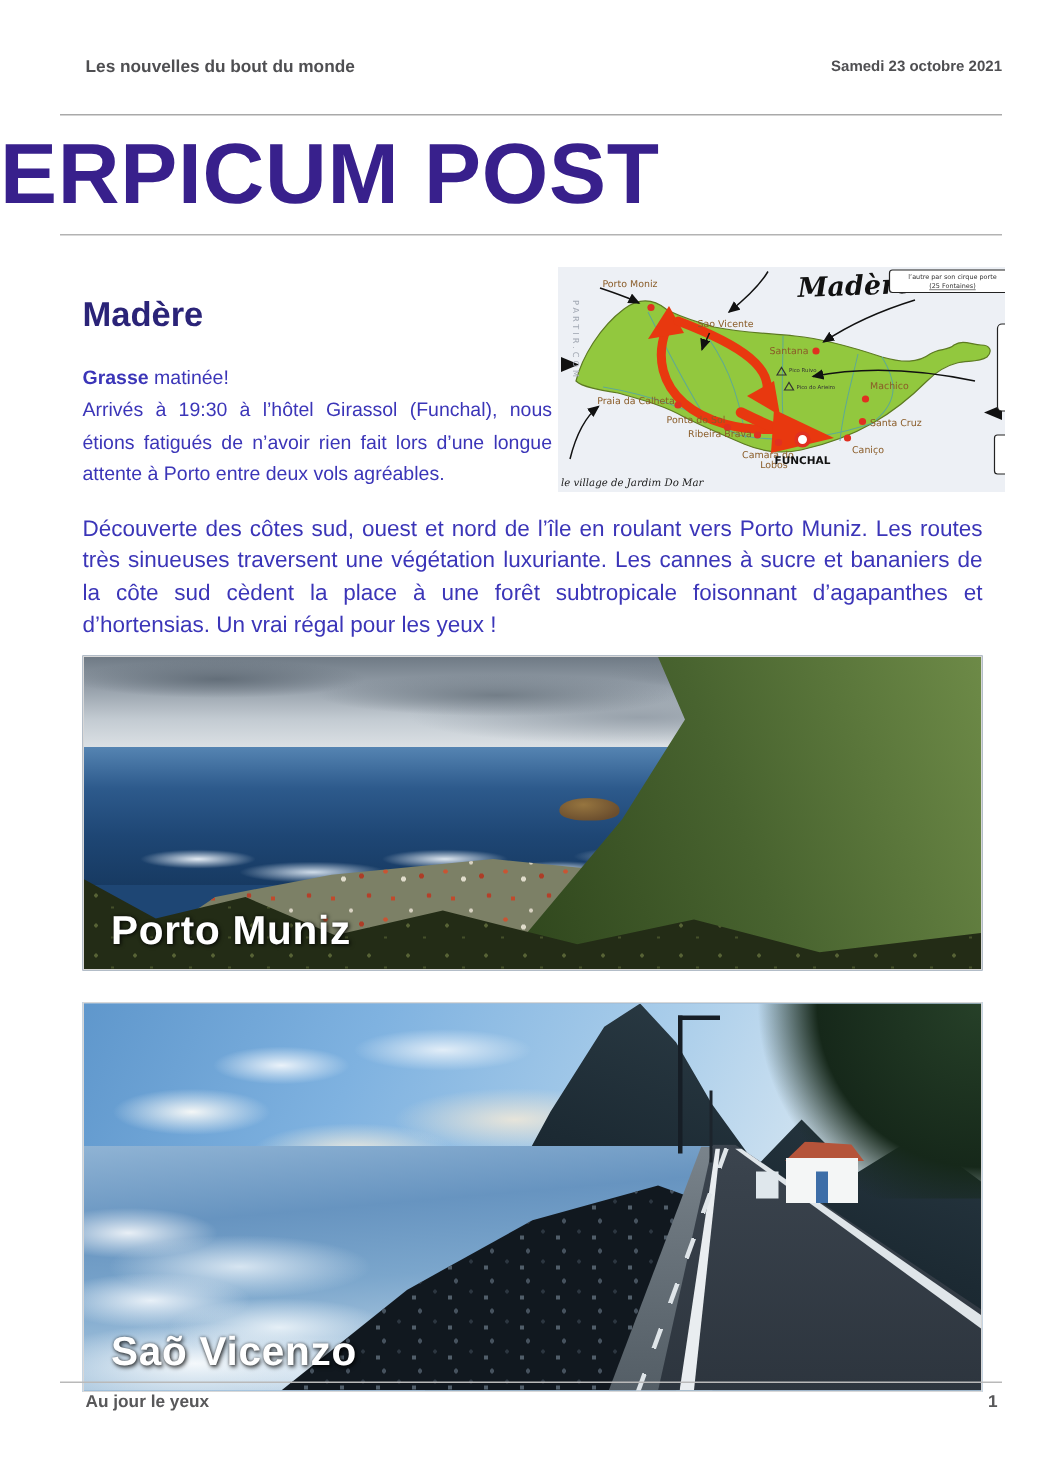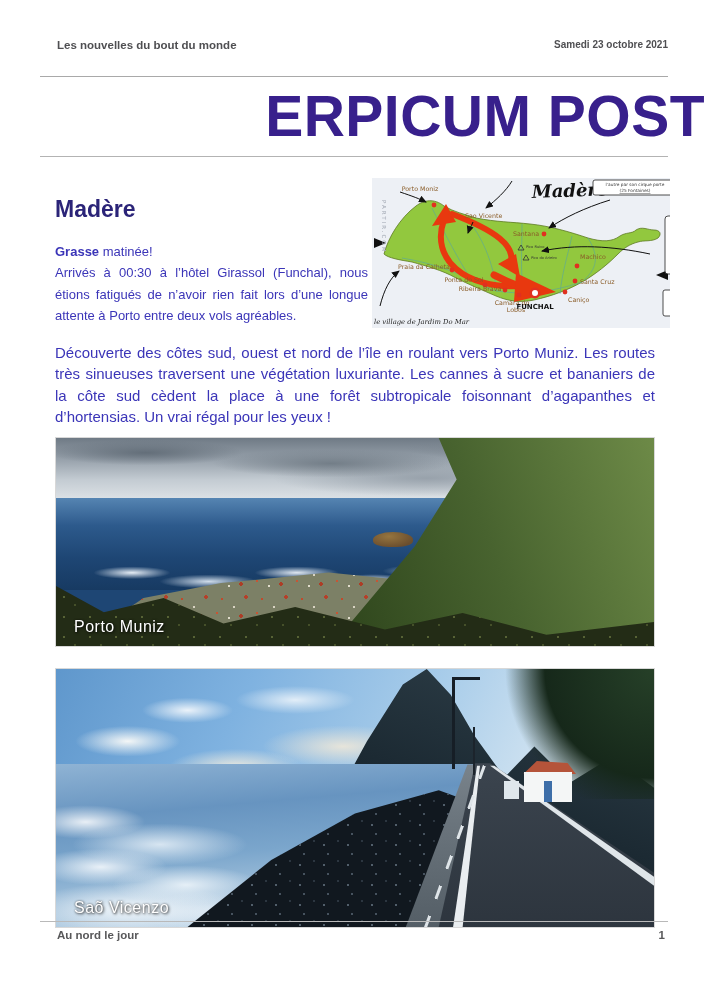--- a/index.html
+++ b/index.html
@@ -4,36 +4,36 @@
 <style>
   html,body{margin:0;padding:0;background:#ffffff;}
   .page{position:relative;width:705px;height:986px;background:#ffffff;overflow:hidden;
         font-family:"Liberation Sans","DejaVu Sans",sans-serif;border-radius:31px;}
   .hdr-left{position:absolute;top:39px;left:57px;font-size:11.5px;font-weight:700;color:#4f4f52;}
   .hdr-right{position:absolute;top:39px;right:37px;font-size:10px;font-weight:700;color:#4f4f52;}
   .rule{position:absolute;left:40px;right:37px;height:0;border-top:1px solid #a9a9a9;}
   .rule-top{top:76px;}
   .rule-title{top:156px;border-top-color:#b3b3b3;}
   .rule-footer{top:921px;border-top-color:#b9b9b9;}
-  .title{position:absolute;top:84px;left:0;width:100%;margin:0;text-align:right;
+  .title{position:absolute;top:84px;left:0;width:100%;margin:0;text-align:left;
          font-size:57px;font-weight:800;letter-spacing:0.5px;color:#38208C;line-height:64px;}
   .section-title{position:absolute;top:196px;left:55px;margin:0;font-size:23px;font-weight:800;color:#2B2478;}
   .lead{position:absolute;top:241px;left:55px;width:313px;font-size:13px;line-height:21.3px;
         color:#3B35B8;text-align:justify;}
   .lead p{margin:0;}
   .para2{position:absolute;top:342px;left:55px;width:600px;margin:0;font-size:15px;line-height:21.3px;
         color:#3B35B8;text-align:justify;}
   .map-fig{position:absolute;top:178px;left:372px;width:298px;height:150px;margin:0;overflow:hidden;background:#edf0f5;}
   .map-fig svg{display:block;}
 
   figure.photo{position:absolute;left:55px;width:600px;margin:0;overflow:hidden;border:1px solid #d8d8d8;box-sizing:border-box;}
   .photo1{top:437px;height:210px;background:#1e4674;}
   .photo2{top:668px;height:260px;background:#6ca3d6;}
   .layer{position:absolute;}
-  figcaption{position:absolute;left:18px;bottom:10px;font-size:16px;font-weight:400;color:#ffffff;
+  figcaption{position:absolute;left:18px;bottom:10px;font-size:27px;font-weight:700;color:#ffffff;
              text-shadow:1px 1px 3px rgba(0,0,0,.75), 0 0 2px rgba(0,0,0,.5);letter-spacing:.5px;}
 
   
   .p1-sky{inset:0 0 auto 0;height:32%;
     background-image:
       radial-gradient(ellipse 140px 18px at 15% 22%, rgba(95,106,117,.9) 0%, transparent 70%),
       radial-gradient(ellipse 170px 20px at 46% 38%, rgba(107,118,128,.85) 0%, transparent 70%),
       radial-gradient(ellipse 150px 16px at 76% 16%, rgba(120,130,140,.8) 0%, transparent 70%),
       radial-gradient(ellipse 220px 26px at 62% 60%, rgba(142,152,162,.8) 0%, transparent 70%),
       linear-gradient(180deg,#6f7a85 0%,#97a1ab 32%,#c3cbd2 62%,#e4e8eb 100%);}
@@ -132,21 +132,21 @@
   <span class="hdr-right">Samedi 23 octobre 2021</span>
   <div class="rule rule-top"></div>
 
   <h1 class="title">ERPICUM POST</h1>
   <div class="rule rule-title"></div>
 
   <h2 class="section-title">Madère</h2>
 
   <div class="lead">
     <p><strong>Grasse</strong><span> matinée!</span></p>
-    <p>Arrivés à 00:30 à l’hôtel Girassol (Funchal), nous étions fatigués de n’avoir rien fait lors d’une longue attente à Porto entre deux vols agréables.</p>
+    <p>Arrivés à 19:30 à l’hôtel Girassol (Funchal), nous étions fatigués de n’avoir rien fait lors d’une longue attente à Porto entre deux vols agréables.</p>
   </div>
 
   <figure class="map-fig">
     <svg width="298" height="150" viewBox="0 0 298 150">
       <defs>
         <marker id="arrB" markerUnits="userSpaceOnUse" markerWidth="9" markerHeight="8" refX="7" refY="3.5" orient="auto">
           <path d="M0,0 L8,3.5 L0,7 z" fill="#111"></path>
         </marker>
       </defs>
 
@@ -265,16 +265,16 @@
     <div class="layer p2-pole-arm"></div>
     <div class="layer p2-pole2"></div>
     <div class="layer p2-outbuilding"></div>
     <div class="layer p2-roof"></div>
     <div class="layer p2-house"></div>
     <div class="layer p2-house-door"></div>
     <figcaption>Saõ Vicenzo</figcaption>
   </figure>
 
   <div class="rule rule-footer"></div>
-  <span class="ftr-left">Au nord le jour</span>
+  <span class="ftr-left">Au jour le yeux</span>
   <span class="ftr-right">1</span>
 
 </div>
 
 </body></html>

